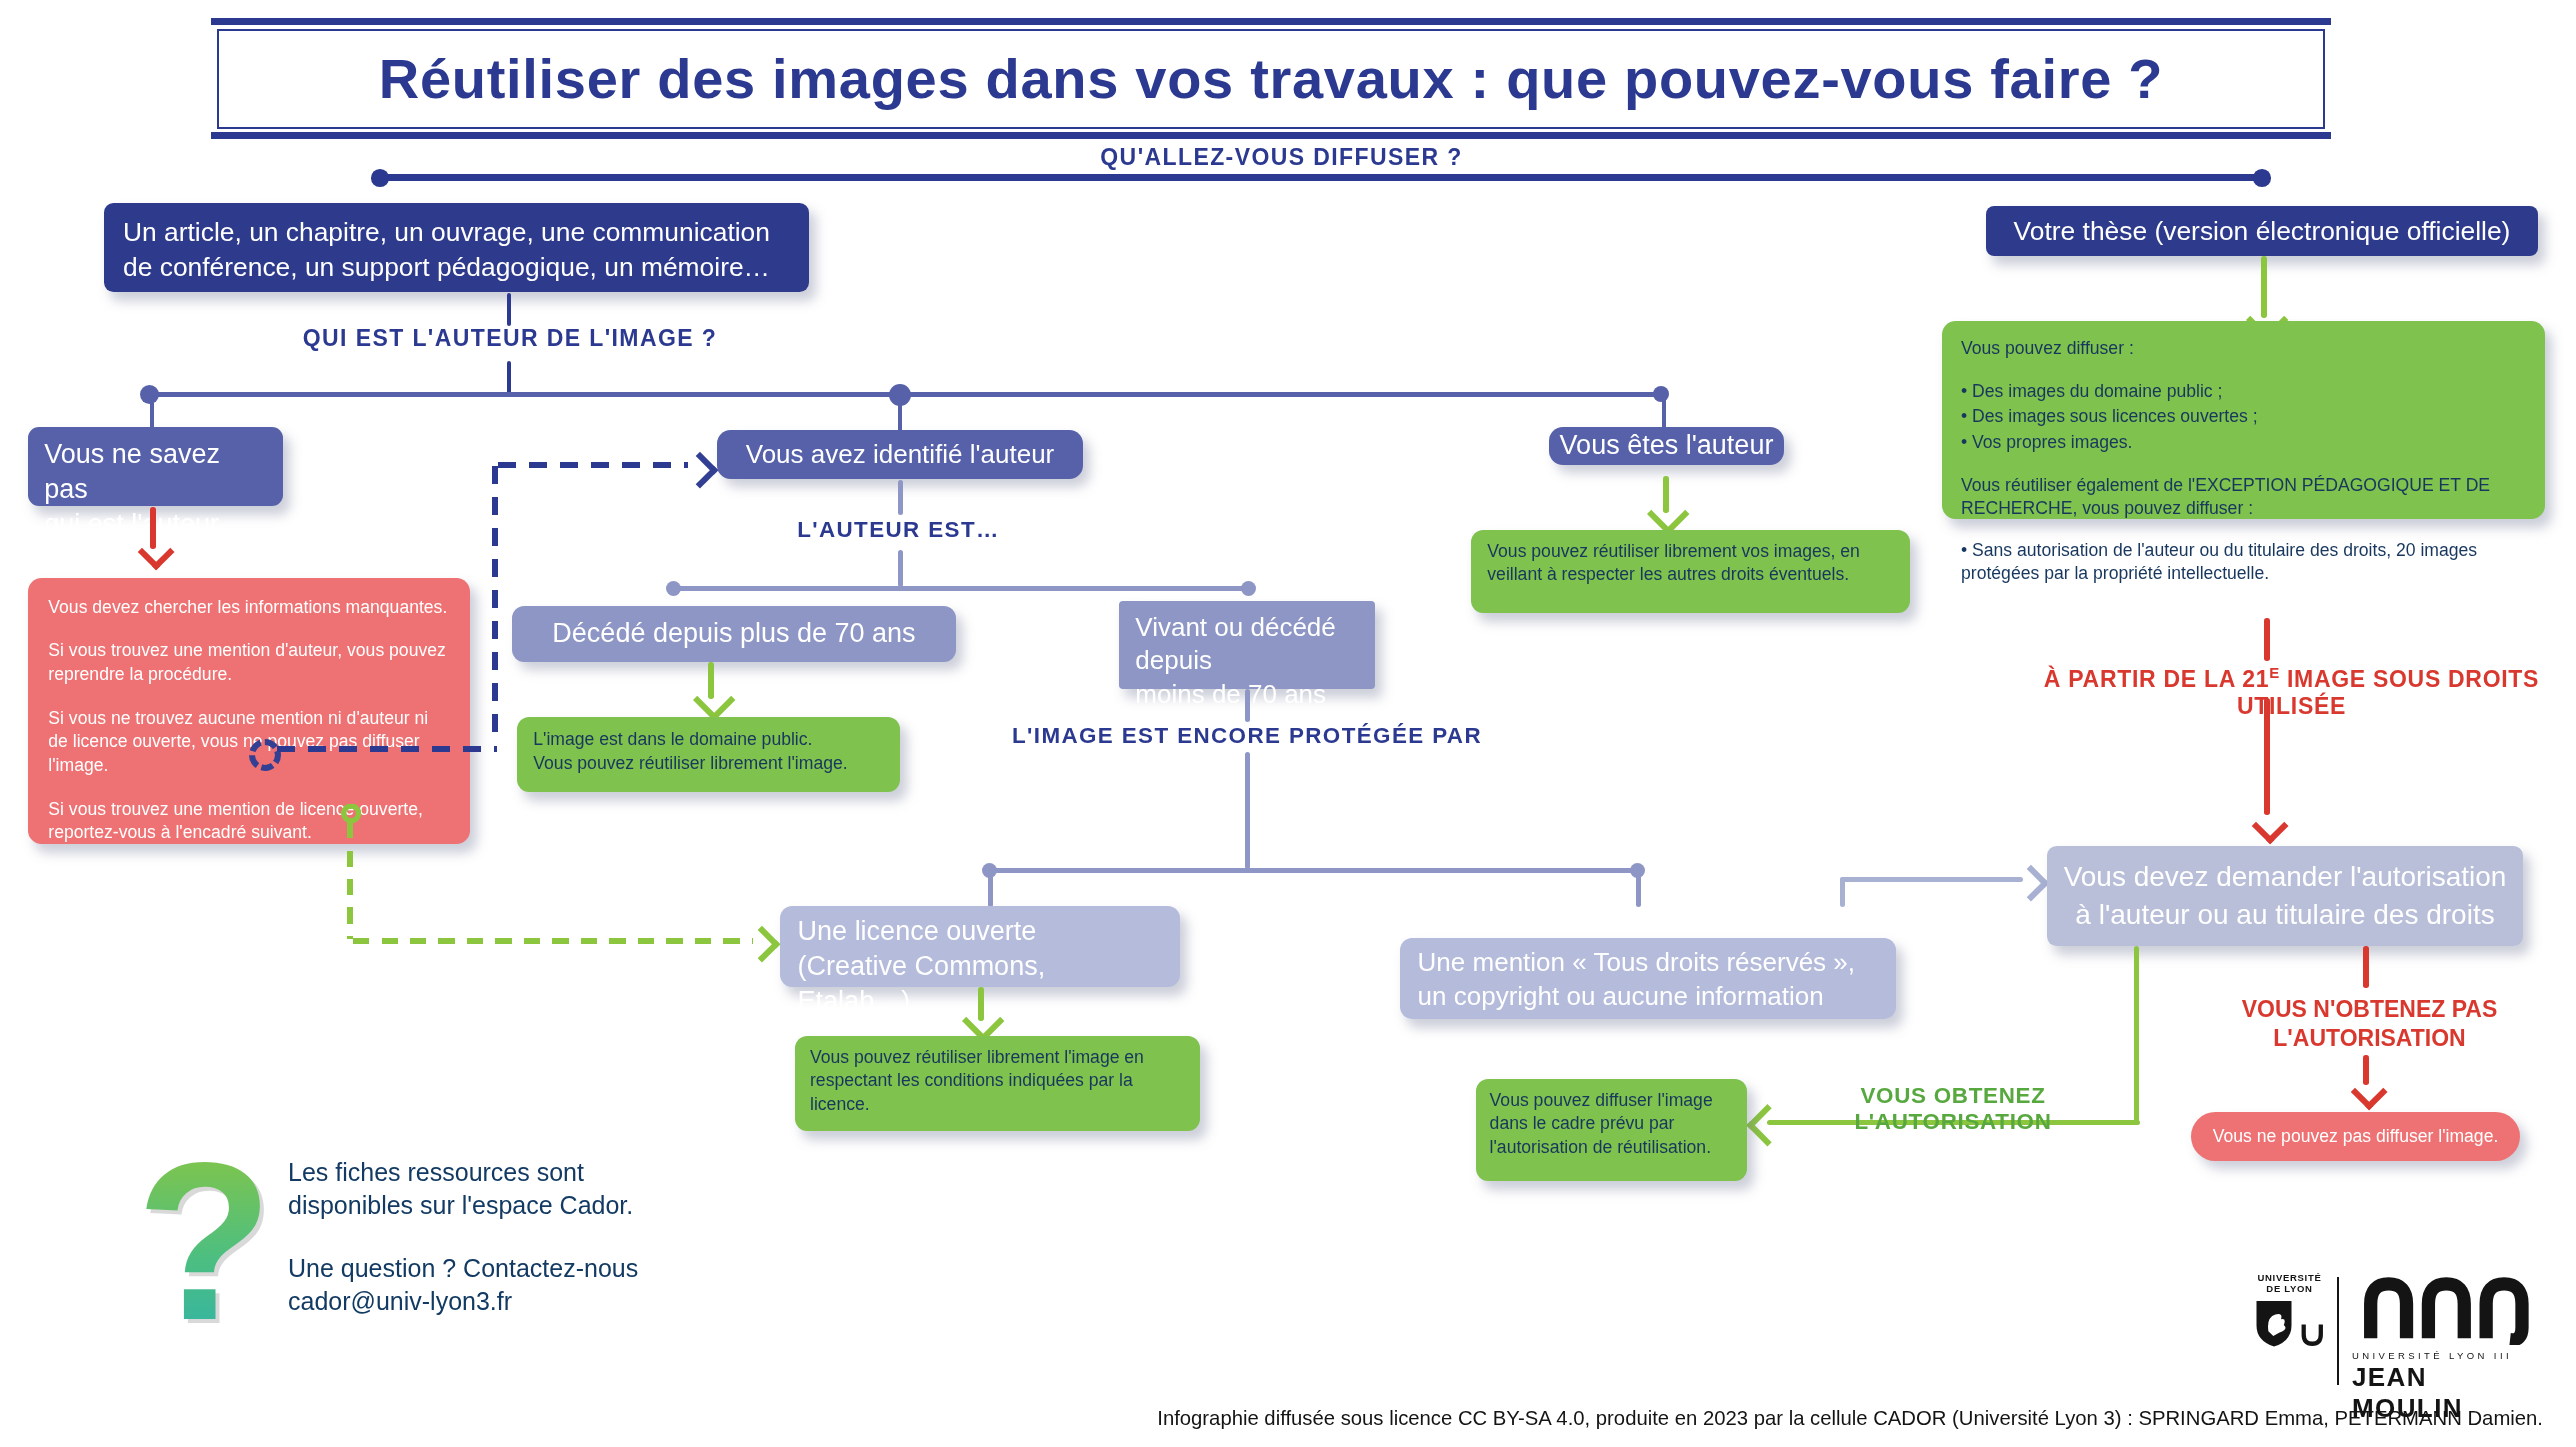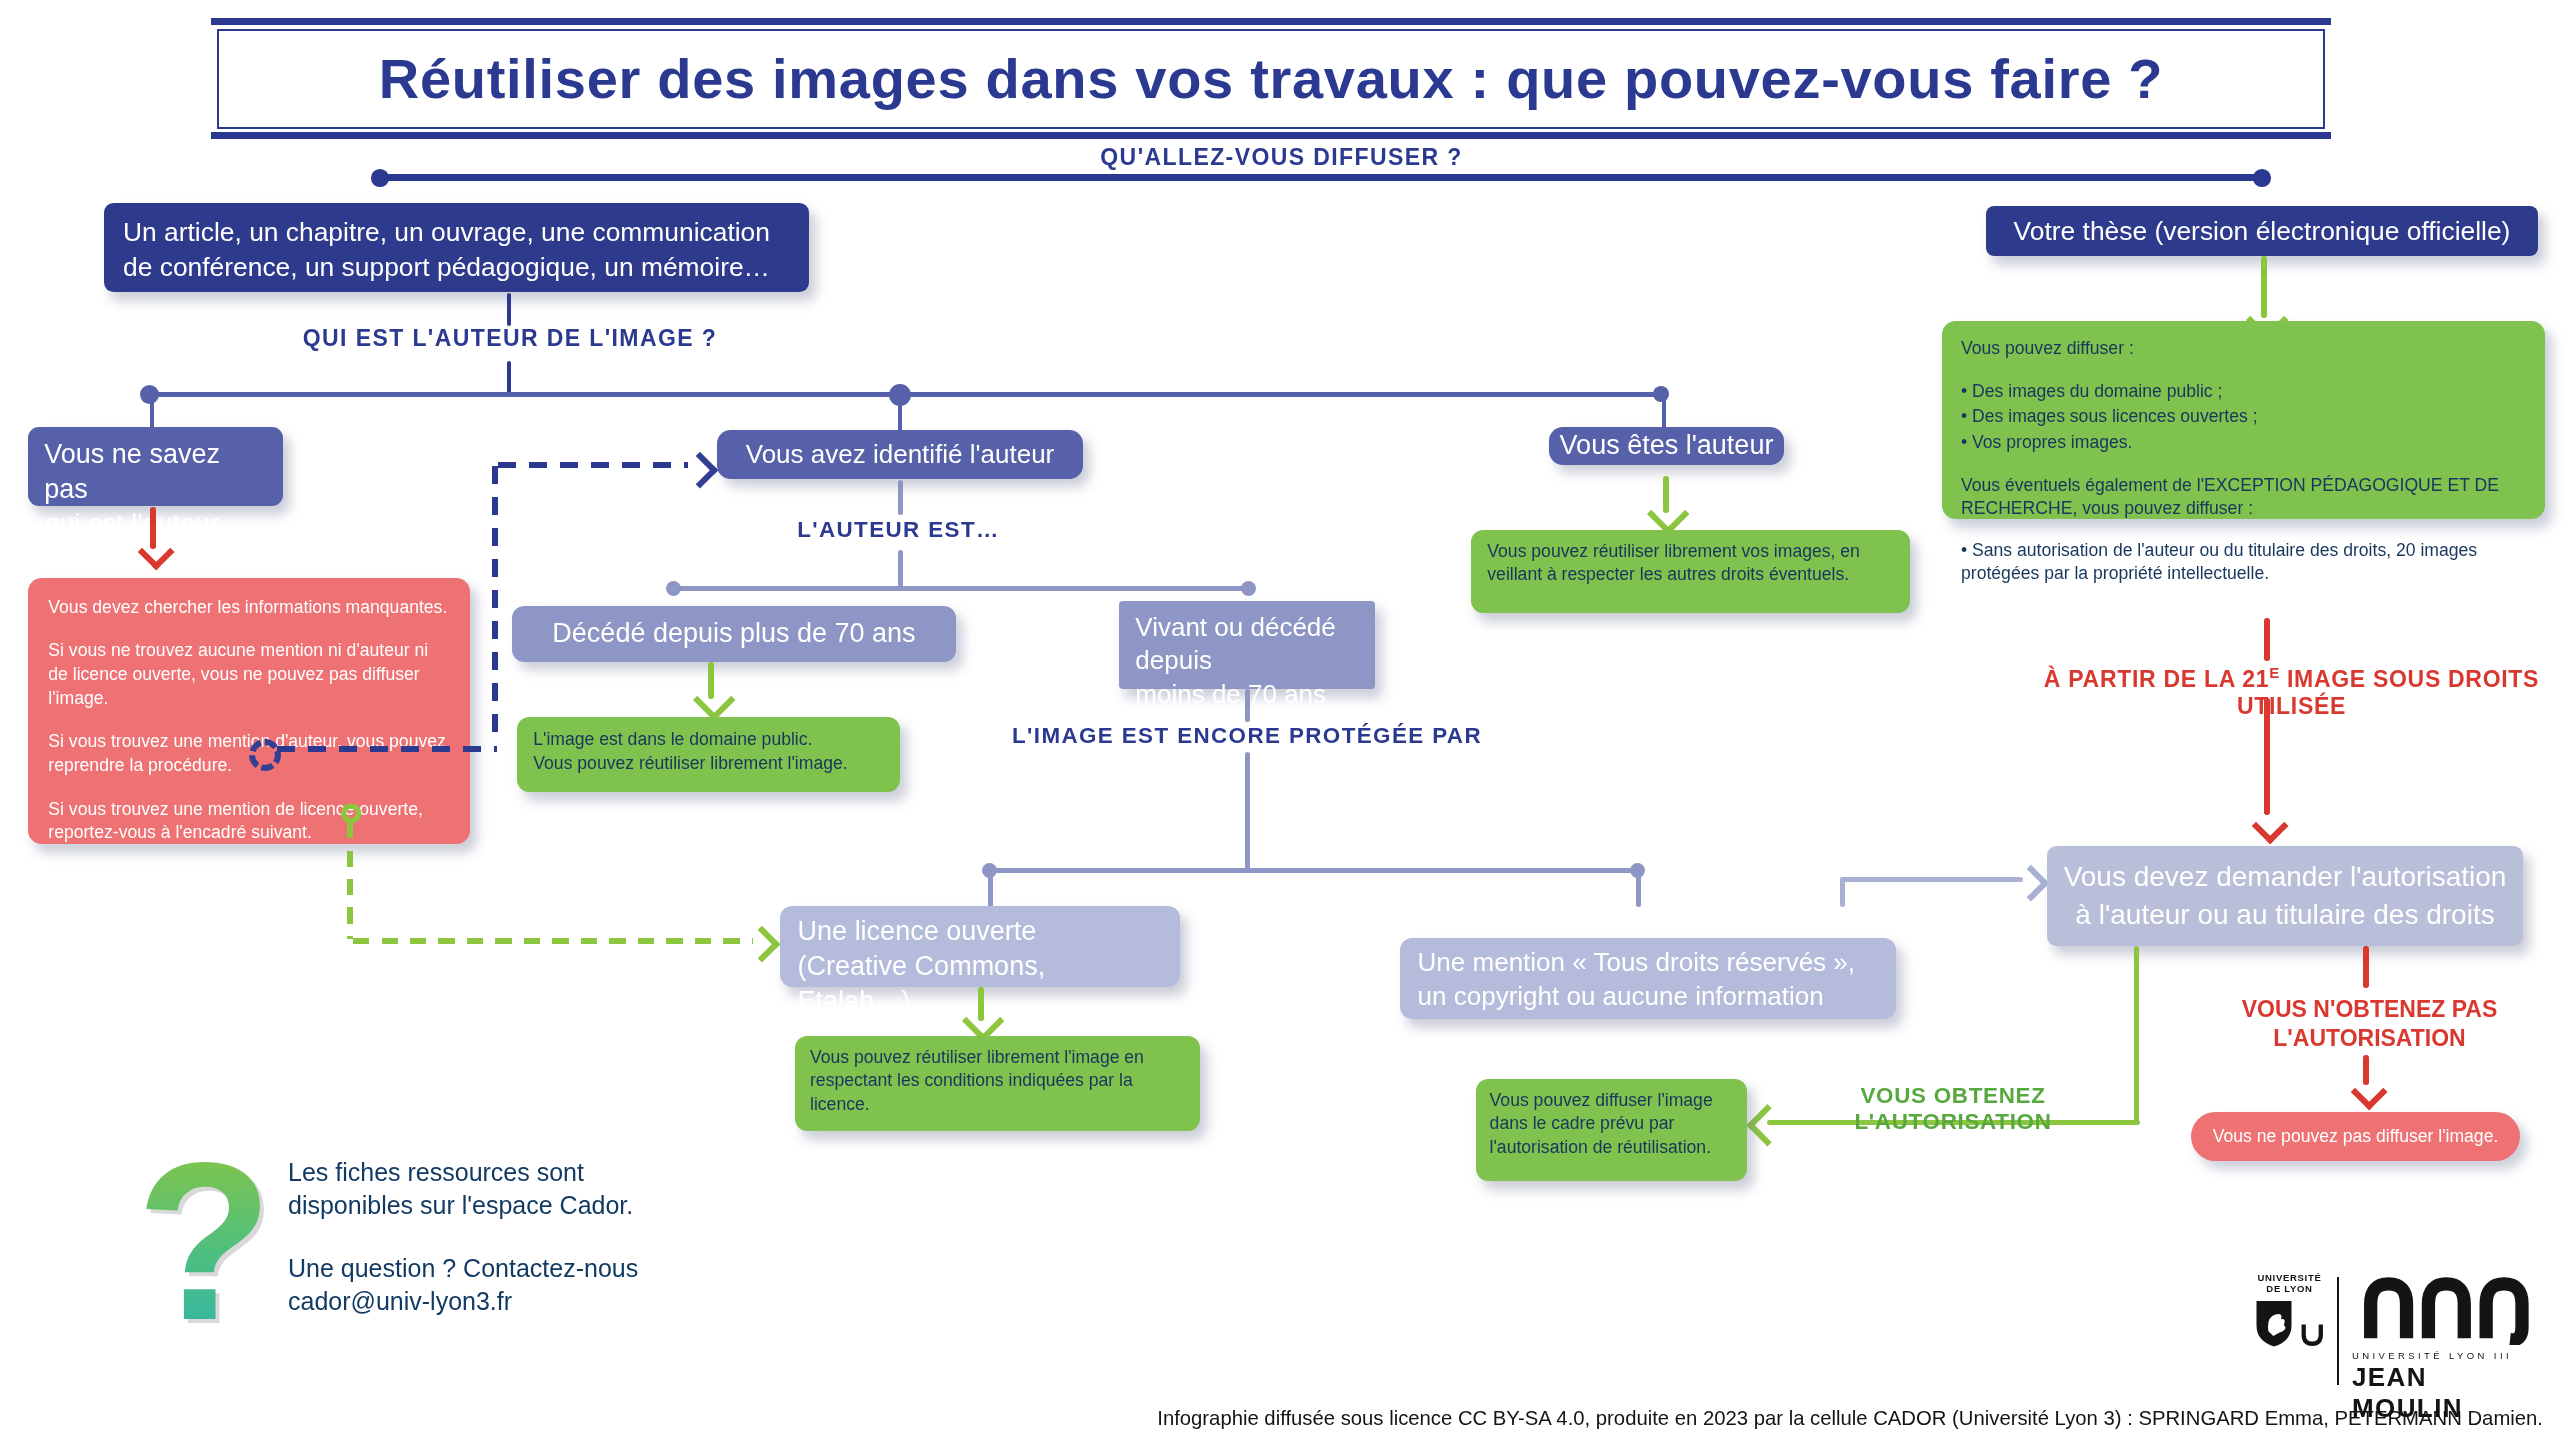--- a/index.html
+++ b/index.html
@@ -180,22 +180,22 @@
 <div class="line" id="bv1"></div>
 <div class="line" id="bv2"></div>
 <div class="line" id="bv3"></div>
 
 <div class="abs box pre shadow" id="node-unknown">Vous ne savez pas
 qui est l'auteur</div>
 <div class="line" id="arr-red1"></div>
 <div class="chev down" id="chev-red1"></div>
 <div class="abs shadow" id="outcome-search">
   <p>Vous devez chercher les informations manquantes.</p>
+  <p>Si vous trouvez une mention d'auteur, vous pouvez reprendre la procédure.</p>
   <p>Si vous ne trouvez aucune mention ni d'auteur ni de licence ouverte, vous ne pouvez pas diffuser l'image.</p>
-  <p>Si vous trouvez une mention d'auteur, vous pouvez reprendre la procédure.</p>
   <p>Si vous trouvez une mention de licence ouverte, reportez-vous à l'encadré suivant.</p>
 </div>
 
 <div class="abs" id="donut-navy"></div>
 <div class="dash-h" id="dash1"></div>
 <div class="dash-v" id="dash2"></div>
 <div class="dash-h" id="dash3"></div>
 <div class="chev right" id="chev-navy"></div>
 
 <div class="abs box flexc shadow" id="node-identified">Vous avez identifié l'auteur</div>
@@ -249,21 +249,21 @@
 <div class="chev big down" id="chev-g3"></div>
 <div class="abs shadow" id="outcome-own">Vous pouvez réutiliser librement vos images, en veillant à respecter les autres droits éventuels.</div>
 
 <div class="line" id="arr-g4"></div>
 <div class="chev big down" id="chev-g4"></div>
 <div class="abs shadow" id="outcome-thesis">
   <p class="mb">Vous pouvez diffuser :</p>
   <p class="mbs">• Des images du domaine public ;</p>
   <p class="mbs">• Des images sous licences ouvertes ;</p>
   <p class="mb">• Vos propres images.</p>
-  <p class="mb">Vous éventuels également de l'EXCEPTION PÉDAGOGIQUE ET DE RECHERCHE, vous pouvez diffuser :</p>
+  <p class="mb">Vous réutiliser également de l'EXCEPTION PÉDAGOGIQUE ET DE RECHERCHE, vous pouvez diffuser :</p>
   <p>• Sans autorisation de l'auteur ou du titulaire des droits, 20 images protégées par la propriété intellectuelle.</p>
 </div>
 
 <div class="line" id="red-seg1"></div>
 <div class="abs" id="lbl-from21">
   <span>À PARTIR DE LA 21</span><sup>E</sup><span> IMAGE SOUS DROITS UTILISÉE</span>
 </div>
 <div class="line" id="red-seg2"></div>
 <div class="chev down" id="chev-red2"></div>
 

